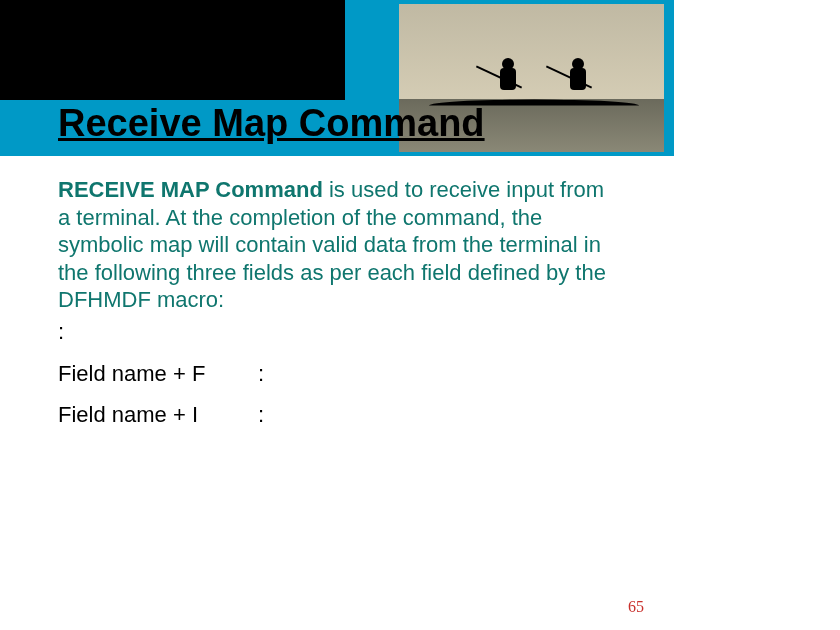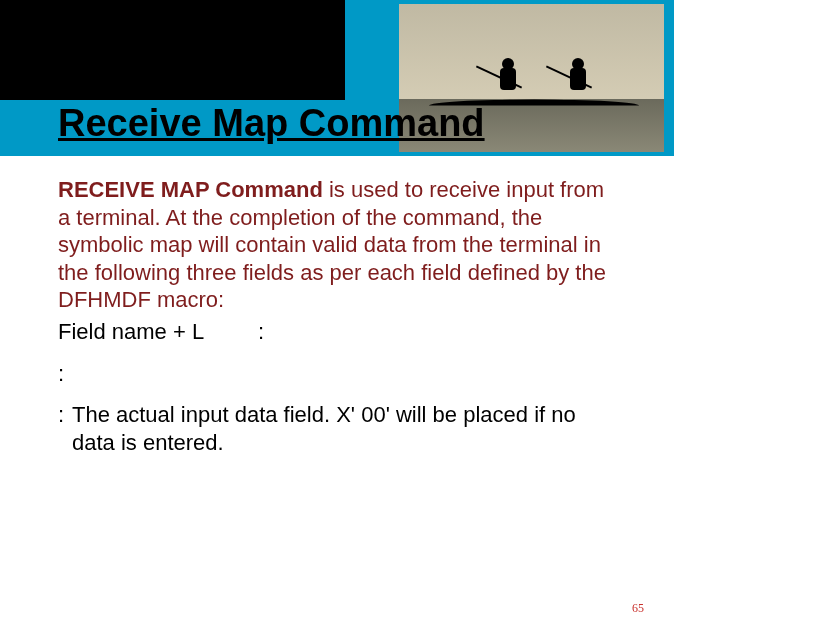--- a/index.html
+++ b/index.html
@@ -43,40 +43,40 @@
     font-weight: bold;
     text-decoration: underline;
     color: #000;
   }
 
   .body-text {
     position: absolute;
     top: 176px; left: 58px; right: 58px;
     font-size: 22px;
     line-height: 1.25;
-    color: #7f1d1d;
+    color: #0f766e;
   }
   .body-text .lead { font-weight: bold; }
 
   .field-table {
     position: absolute;
     top: 318px; left: 58px; right: 58px;
     font-size: 22px;
     line-height: 1.25;
     color: #000;
   }
   .field-row { display: flex; margin-bottom: 14px; }
   .field-label { width: 200px; flex: 0 0 200px; }
   .field-colon { width: 14px; flex: 0 0 14px; }
   .field-desc { flex: 1; }
 
   .page-number {
     position: absolute;
     bottom: 14px; right: 30px;
-    font-size: 12px;
+    font-size: 16px;
     color: #c9302c;
     font-family: "Times New Roman", Times, serif;
   }
 </style>
 </head>
 <body>
 
 <div class="slide">
 
   <div class="header-band"></div>
@@ -99,27 +99,27 @@
   </div>
 
   <div class="title">Receive Map Command</div>
 
   <div class="body-text">
     <span class="lead">RECEIVE MAP Command</span><span>  is used to receive input from a terminal. At the completion of the command, the symbolic map will contain valid data from the terminal in the following three fields as per each field defined by the DFHMDF macro:</span>
   </div>
 
   <div class="field-table">
     <div class="field-row">
-      <div class="field-label">Field name + L</div>
       <div class="field-colon">:</div>
     </div>
     <div class="field-row">
+      <div class="field-label">Field name + F</div>
       <div class="field-colon">:</div>
     </div>
     <div class="field-row">
+      <div class="field-label">Field name + I</div>
       <div class="field-colon">:</div>
-      <div class="field-desc">The actual input data field. X' 00' will be placed if no data is entered.</div>
     </div>
   </div>
 
   <div class="page-number">65</div>
 
 </div>
 
 </body></html>

